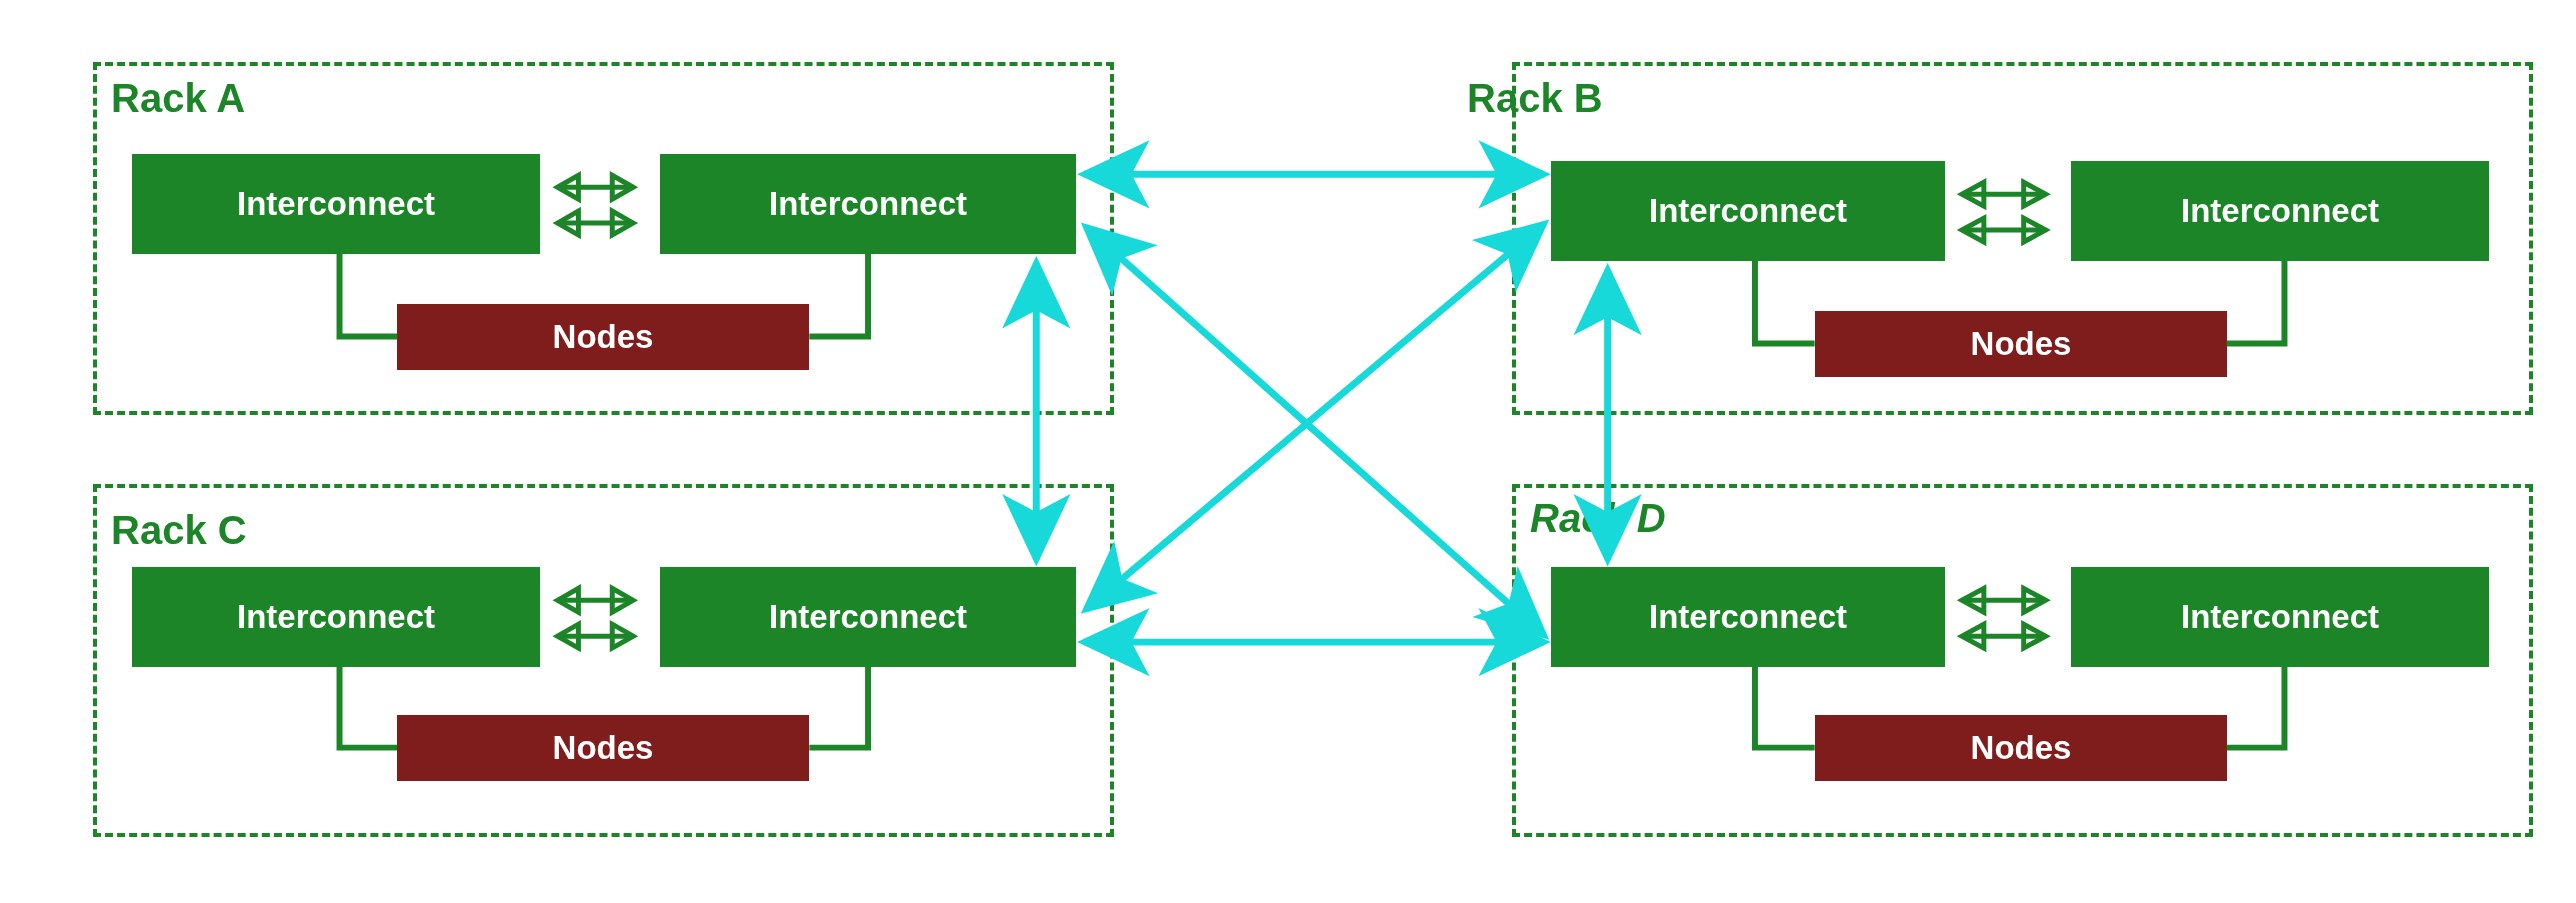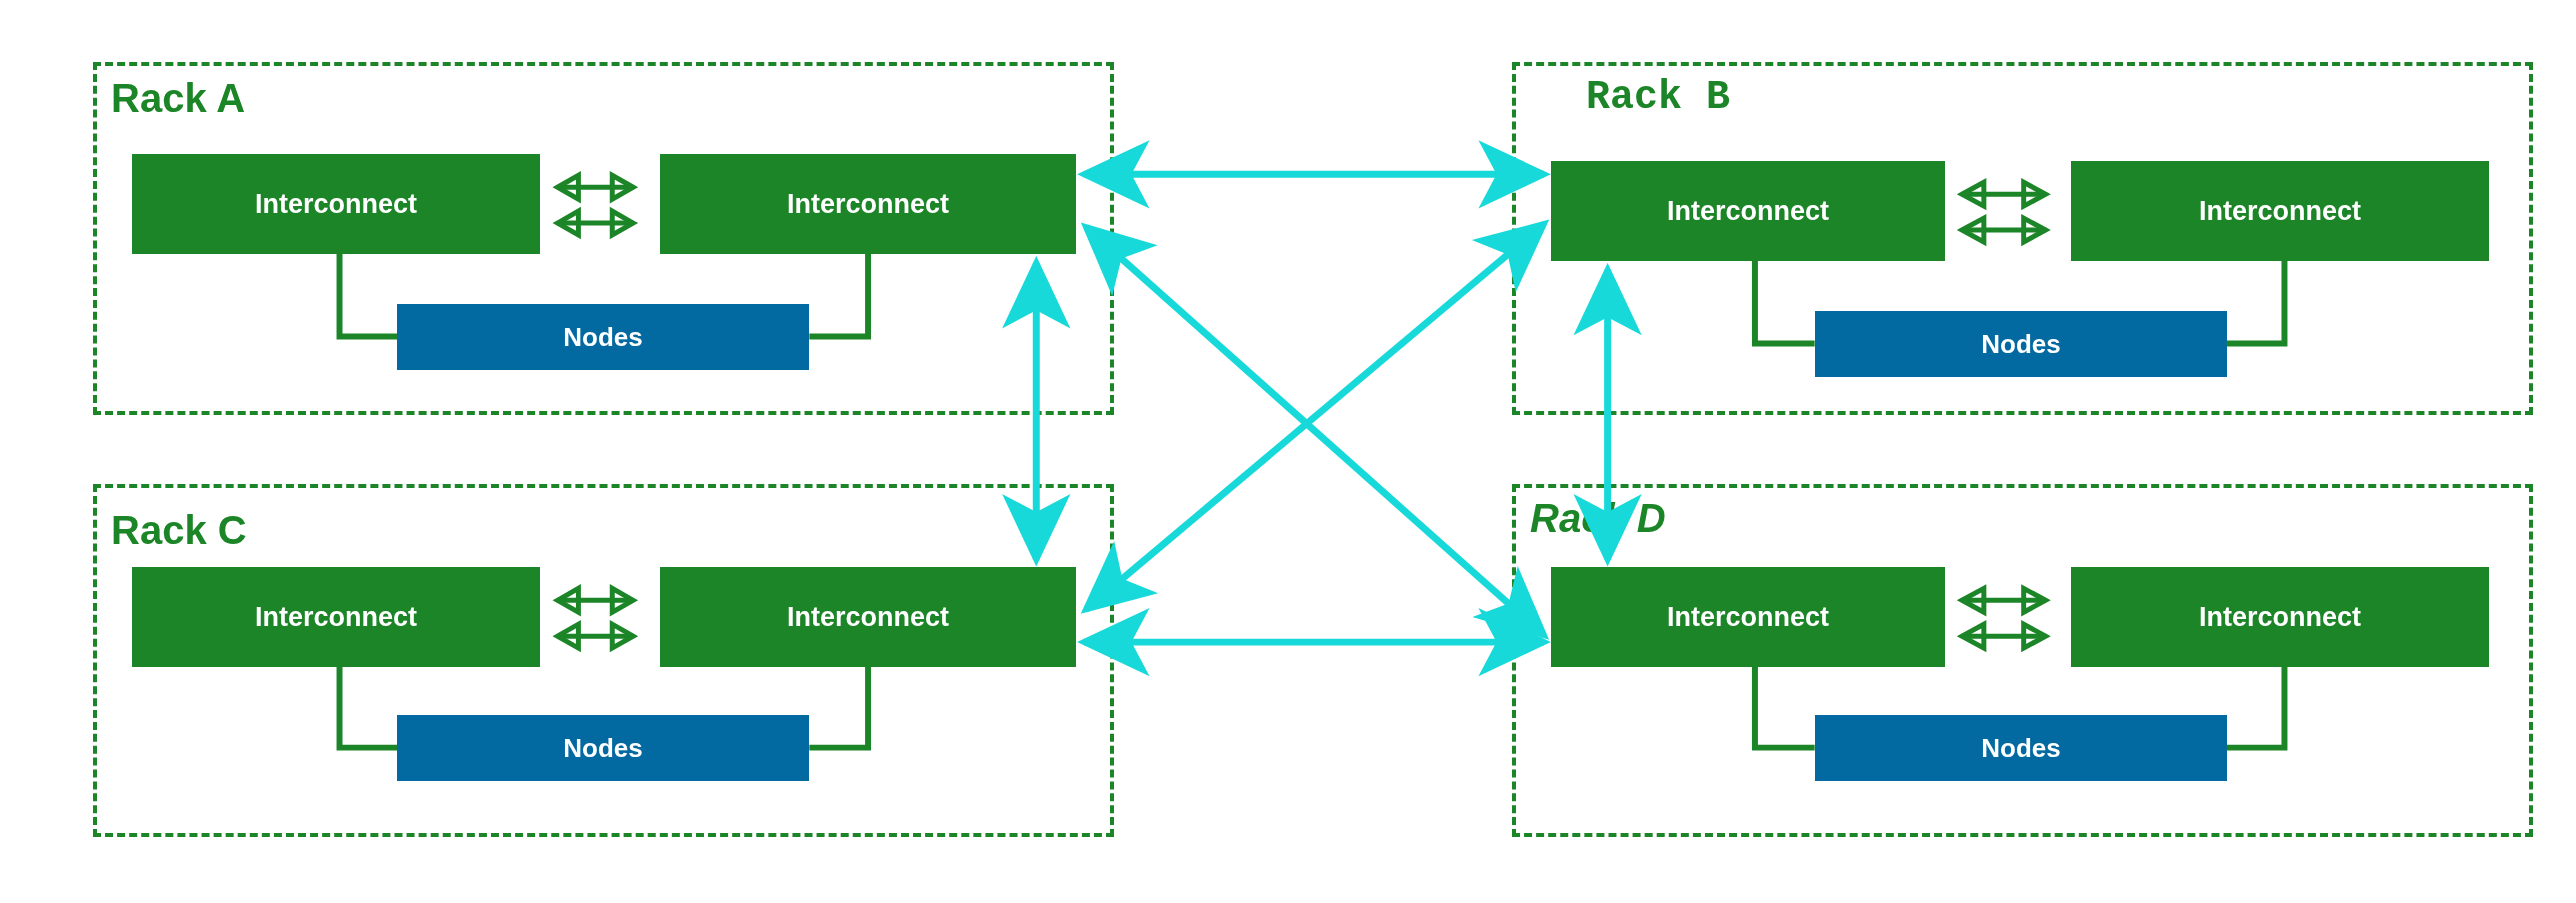--- a/index.html
+++ b/index.html
@@ -26,33 +26,33 @@
     white-space:nowrap;
     line-height:1;
   }
 
   
   .ic-box{
     position:absolute;
     background:#1B8527;
     color:#ffffff;
     font-weight:bold;
-    font-size:27px;
+    font-size:33px;
     display:flex;
     align-items:center;
     justify-content:center;
     box-sizing:border-box;
     white-space:nowrap;
   }
   .nodes-box{
     position:absolute;
-    background:#0369a1;
+    background:#7f1d1d;
     color:#ffffff;
     font-weight:bold;
-    font-size:26px;
+    font-size:33px;
     display:flex;
     align-items:center;
     justify-content:center;
     box-sizing:border-box;
     white-space:nowrap;
   }
 
   
   .ovl{position:absolute;left:0;top:0;width:2576px;height:904px;pointer-events:none;}
 </style>
@@ -62,21 +62,21 @@
 <div id="stage">
 
   <div class="rack" style="left:70px;top:62px;width:1021px;height:353px;"></div>
   <div class="rack-label" style="left:88px;top:78px;">Rack A</div>
 
   <div class="ic-box" style="left:109px;top:154px;width:408px;height:100px;">Interconnect</div>
   <div class="ic-box" style="left:637px;top:154px;width:416px;height:100px;">Interconnect</div>
   <div class="nodes-box" style="left:374px;top:304px;width:412px;height:66px;">Nodes</div>
 
   <div class="rack" style="left:1489px;top:62px;width:1021px;height:353px;"></div>
-  <div class="rack-label" style="left:1563px;top:78px;font-family:Liberation Mono, monospace;">Rack B</div>
+  <div class="rack-label" style="left:1444px;top:78px;">Rack B</div>
 
   <div class="ic-box" style="left:1528px;top:161px;width:394px;height:100px;">Interconnect</div>
   <div class="ic-box" style="left:2048px;top:161px;width:418px;height:100px;">Interconnect</div>
   <div class="nodes-box" style="left:1792px;top:311px;width:412px;height:66px;">Nodes</div>
 
   <div class="rack" style="left:70px;top:484px;width:1021px;height:353px;"></div>
   <div class="rack-label" style="left:88px;top:510px;">Rack C</div>
 
   <div class="ic-box" style="left:109px;top:567px;width:408px;height:100px;">Interconnect</div>
   <div class="ic-box" style="left:637px;top:567px;width:416px;height:100px;">Interconnect</div>

